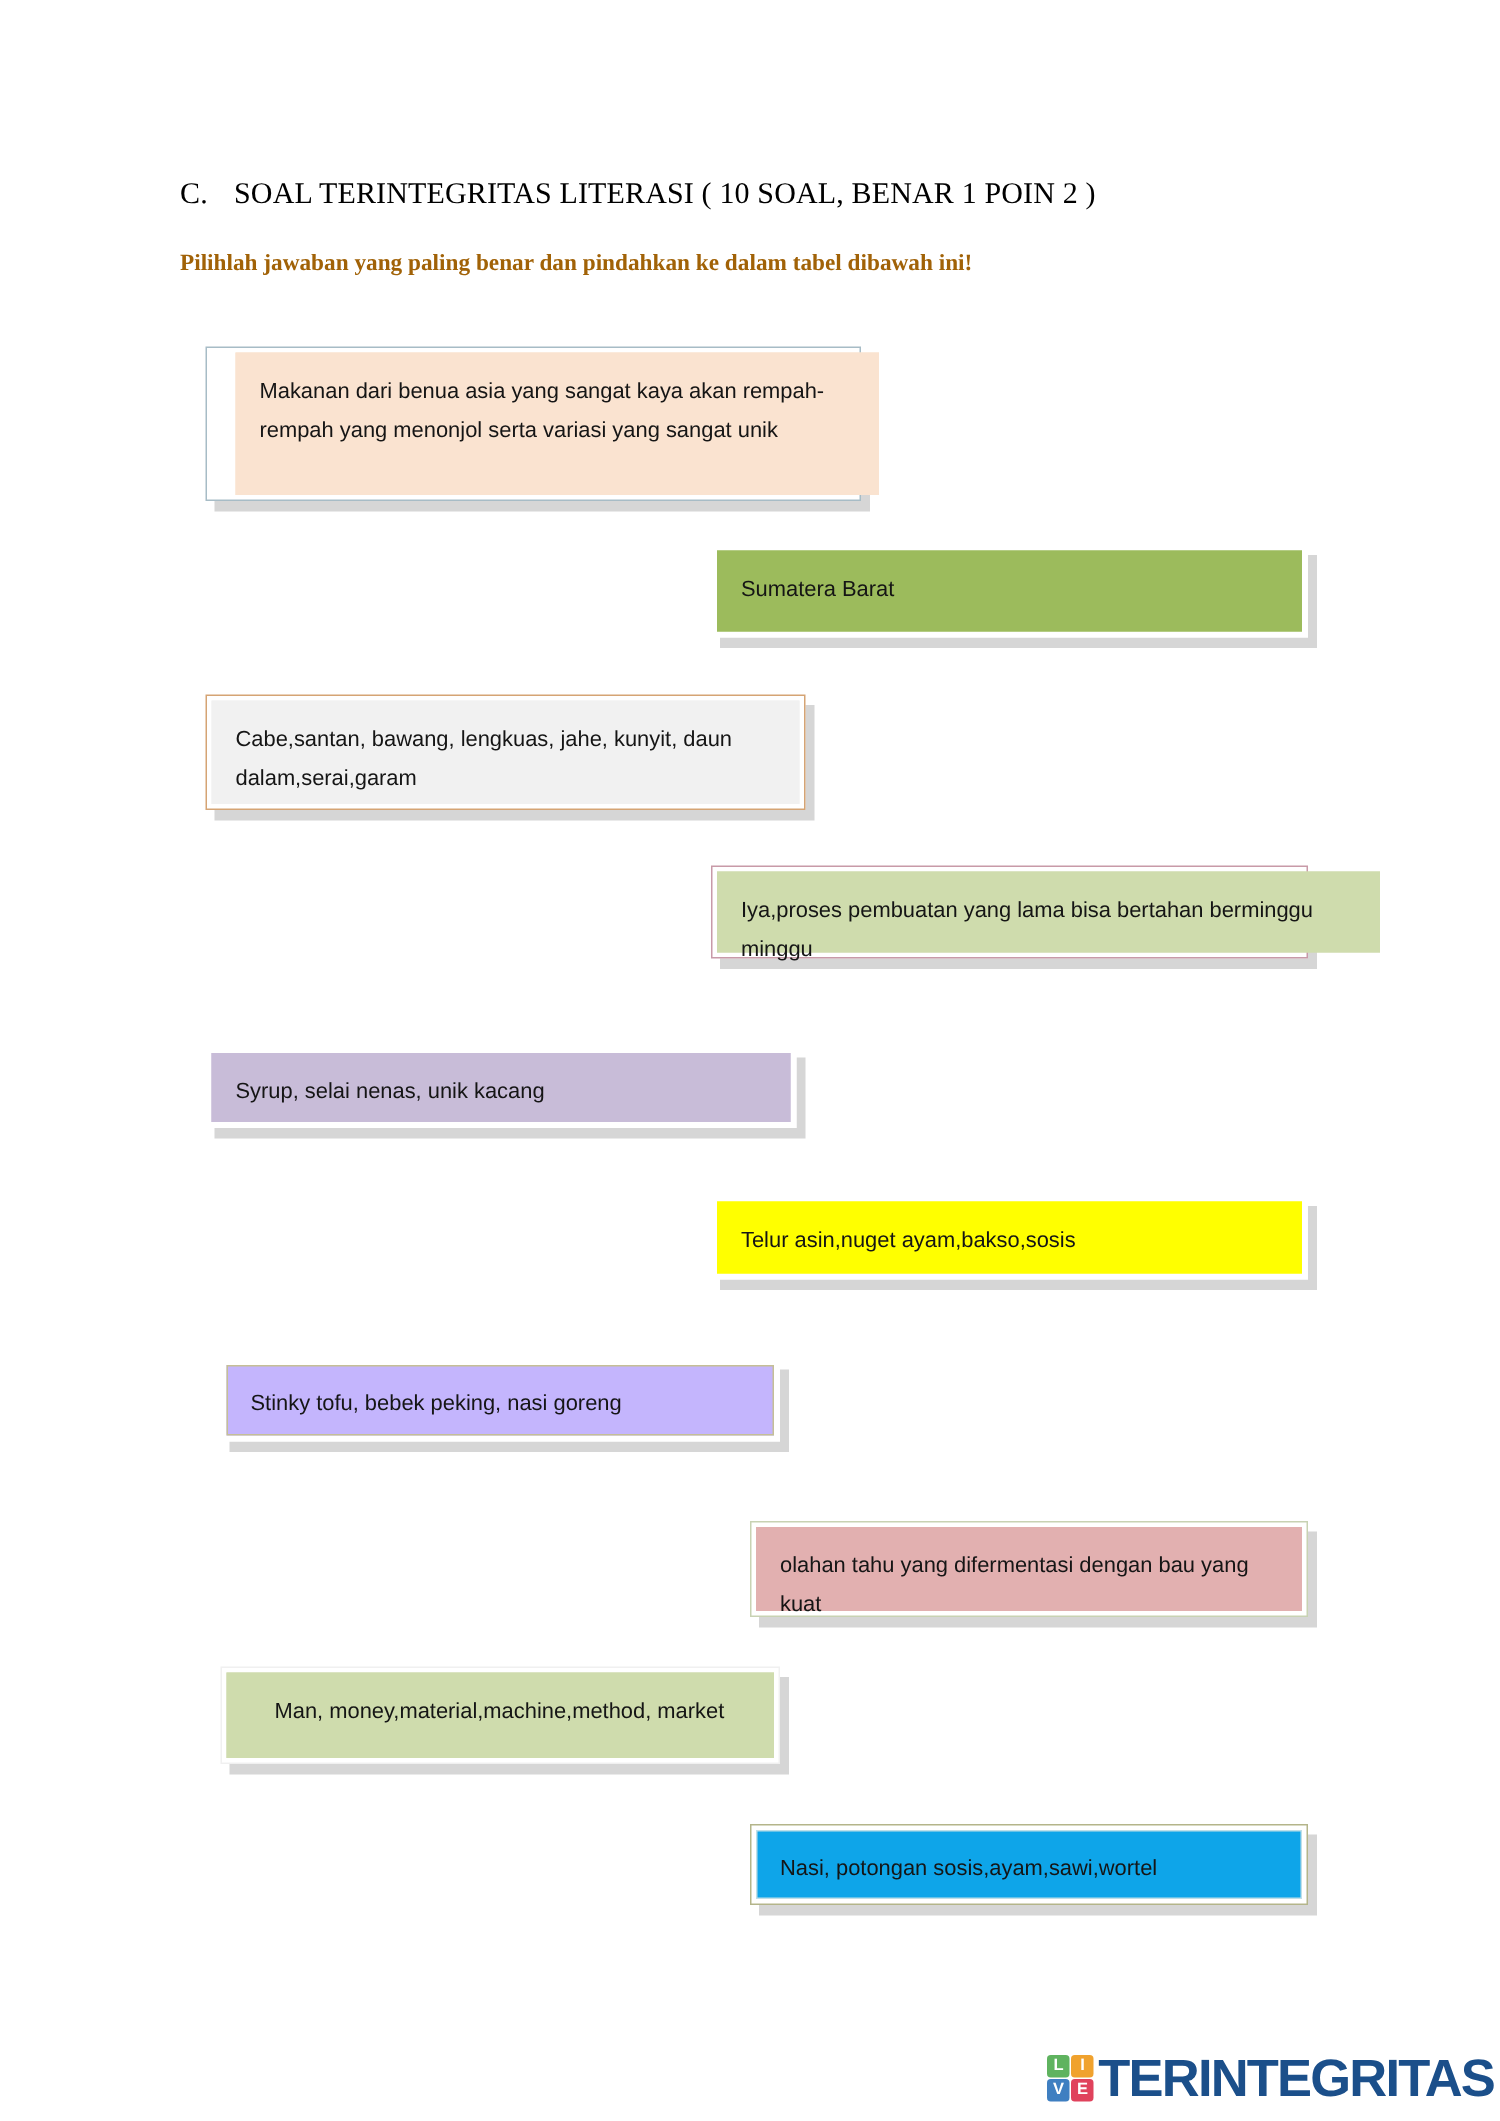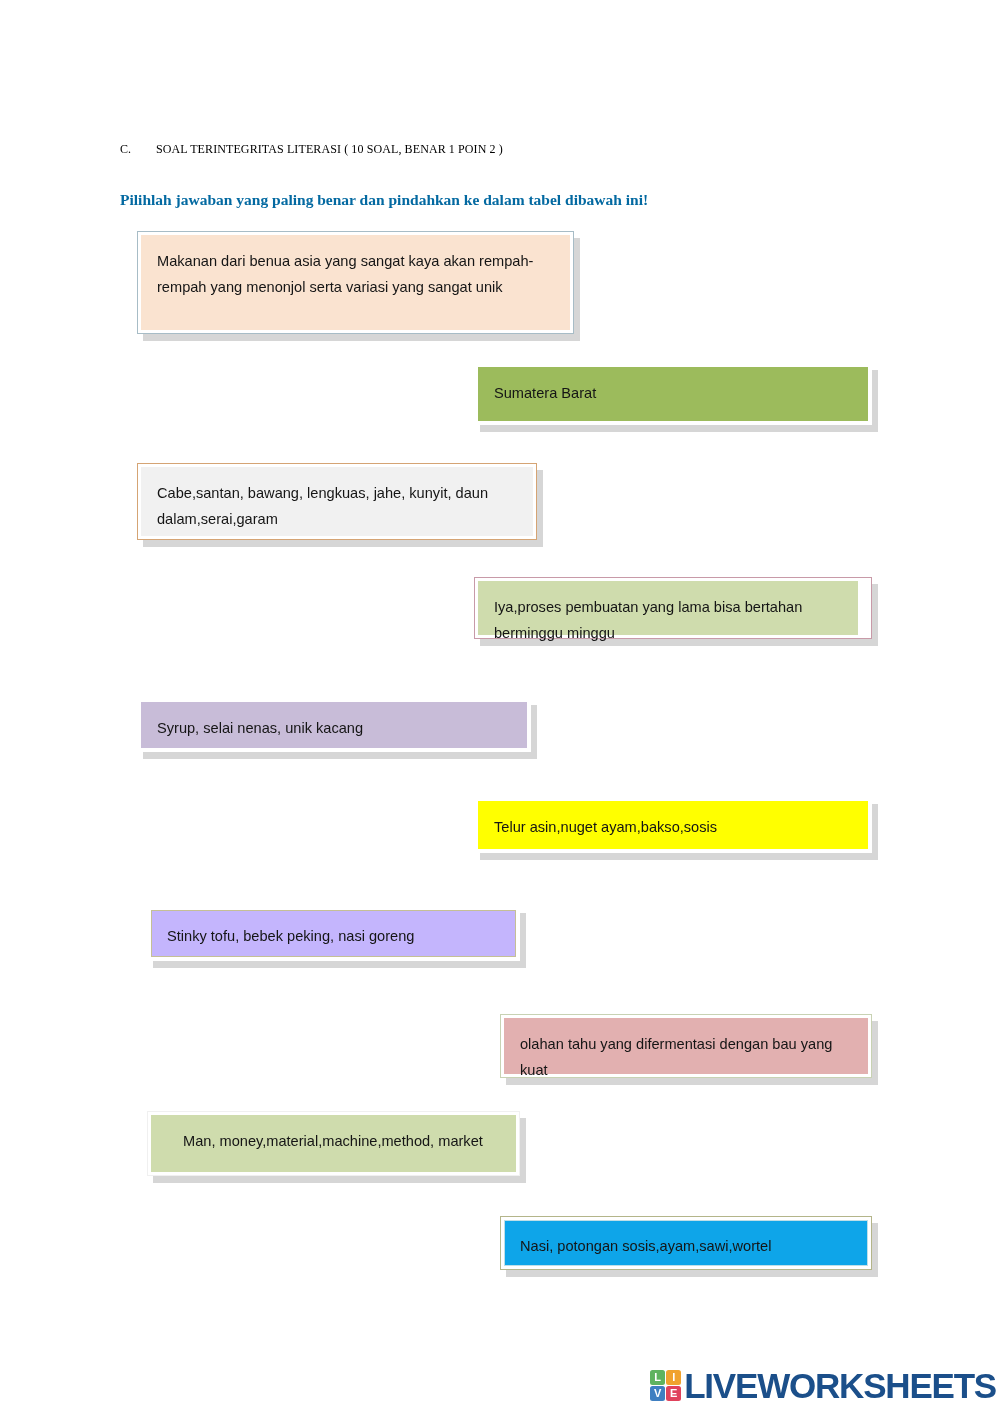--- a/index.html
+++ b/index.html
@@ -24,42 +24,40 @@
     height: 1414px;
   }
 
   
   .heading-row {
     position: absolute;
     left: 120px;
     top: 118px;
     width: 760px;
     font-family: "Liberation Serif", "DejaVu Serif", serif;
-    font-size: 12px;
+    font-size: 20px;
     color: #000000;
     letter-spacing: 0.1px;
     white-space: nowrap;
-    margin-top: 24px;
   }
   .heading-row .sec-letter {
     display: inline-block;
     width: 36px;
   }
 
   .instruction {
     position: absolute;
     left: 120px;
     top: 167px;
     width: 790px;
     font-family: "Liberation Serif", "DejaVu Serif", serif;
     font-size: 15.5px;
     font-weight: bold;
-    color: #0369a1;
+    color: #a16207;
     white-space: nowrap;
-    margin-top: 24px;
   }
   
   .opt-wrap {
     position: absolute;
   }
   .opt-shadow {
     position: absolute;
     left: 6px;
     top: 7px;
     background: #cfcfcf;
@@ -135,42 +133,42 @@
   <div class="heading-row">
     <span class="sec-letter">C.</span><span>SOAL TERINTEGRITAS LITERASI ( 10 SOAL, BENAR 1 POIN 2 )</span>
   </div>
 
   <div class="instruction">Pilihlah jawaban yang paling benar dan pindahkan ke dalam tabel dibawah ini!</div>
 
   <div id="options-layer">
       <div class="opt-wrap" style="left: 137px; top: 231px; width: 437px; height: 103px;">
         <div class="opt-shadow" style="width: 437px; height: 103px;"></div>
         <div class="opt-frame" style="width: 437px; height: 103px; border-color: rgb(167, 188, 198);"></div>
-        <div class="opt-inner" style="left: 4px; top: 4px; width: 429px; height: 95px; background: rgb(250, 227, 208); border-color: rgb(250, 227, 208);">
+        <div class="opt-inner" style="left: 20px; top: 4px; width: 429px; height: 95px; background: rgb(250, 227, 208); border-color: rgb(250, 227, 208);">
           <span class="opt-text">Makanan dari benua asia yang sangat kaya akan rempah-rempah yang menonjol serta variasi yang sangat unik</span>
         </div>
       </div>
       <div class="opt-wrap" style="left: 474px; top: 363px; width: 398px; height: 62px;">
         <div class="opt-shadow" style="width: 398px; height: 62px;"></div>
         <div class="opt-frame" style="width: 398px; height: 62px; border-color: rgb(255, 255, 255);"></div>
         <div class="opt-inner" style="left: 4px; top: 4px; width: 390px; height: 54px; background: rgb(156, 187, 92); border-color: rgb(156, 187, 92);">
           <span class="opt-text">Sumatera Barat</span>
         </div>
       </div>
       <div class="opt-wrap" style="left: 137px; top: 463px; width: 400px; height: 77px;">
         <div class="opt-shadow" style="width: 400px; height: 77px;"></div>
         <div class="opt-frame" style="width: 400px; height: 77px; border-color: rgb(213, 164, 116);"></div>
         <div class="opt-inner" style="left: 4px; top: 4px; width: 392px; height: 69px; background: rgb(241, 241, 241); border-color: rgb(241, 241, 241);">
           <span class="opt-text">Cabe,santan, bawang, lengkuas, jahe, kunyit, daun dalam,serai,garam</span>
         </div>
       </div>
       <div class="opt-wrap" style="left: 474px; top: 577px; width: 398px; height: 62px;">
         <div class="opt-shadow" style="width: 398px; height: 62px;"></div>
         <div class="opt-frame" style="width: 398px; height: 62px; border-color: rgb(200, 154, 168);"></div>
-        <div class="opt-inner" style="left: 4px; top: 4px; width: 380px; height: 54px; background: rgb(207, 220, 173); border-color: rgb(207, 220, 173);">
+        <div class="opt-inner" style="left: 4px; top: 4px; width: 442px; height: 54px; background: rgb(207, 220, 173); border-color: rgb(207, 220, 173);">
           <span class="opt-text">Iya,proses pembuatan yang lama bisa bertahan berminggu minggu</span>
         </div>
       </div>
       <div class="opt-wrap" style="left: 137px; top: 698px; width: 394px; height: 54px;">
         <div class="opt-shadow" style="width: 394px; height: 54px;"></div>
         <div class="opt-frame" style="width: 394px; height: 54px; border-color: rgb(255, 255, 255);"></div>
         <div class="opt-inner" style="left: 4px; top: 4px; width: 386px; height: 46px; background: rgb(200, 188, 216); border-color: rgb(200, 188, 216);">
           <span class="opt-text">Syrup, selai nenas, unik kacang</span>
         </div>
       </div>
@@ -211,16 +209,16 @@
       </div>
     </div>
 
   <div class="lw-logo">
     <div class="lw-tiles">
       <div class="lw-tile" style="background: rgb(95, 179, 95);">L</div>
       <div class="lw-tile" style="background: rgb(240, 162, 46);">I</div>
       <div class="lw-tile" style="background: rgb(63, 127, 193);">V</div>
       <div class="lw-tile" style="background: rgb(224, 66, 92);">E</div>
     </div>
-    <div class="lw-word" style="color: rgb(27, 79, 138);">LIVEWORKSHEETS</div>
+    <div class="lw-word" style="color: rgb(27, 79, 138);">TERINTEGRITAS</div>
   </div>
 
 </div>
 
 </body></html>

